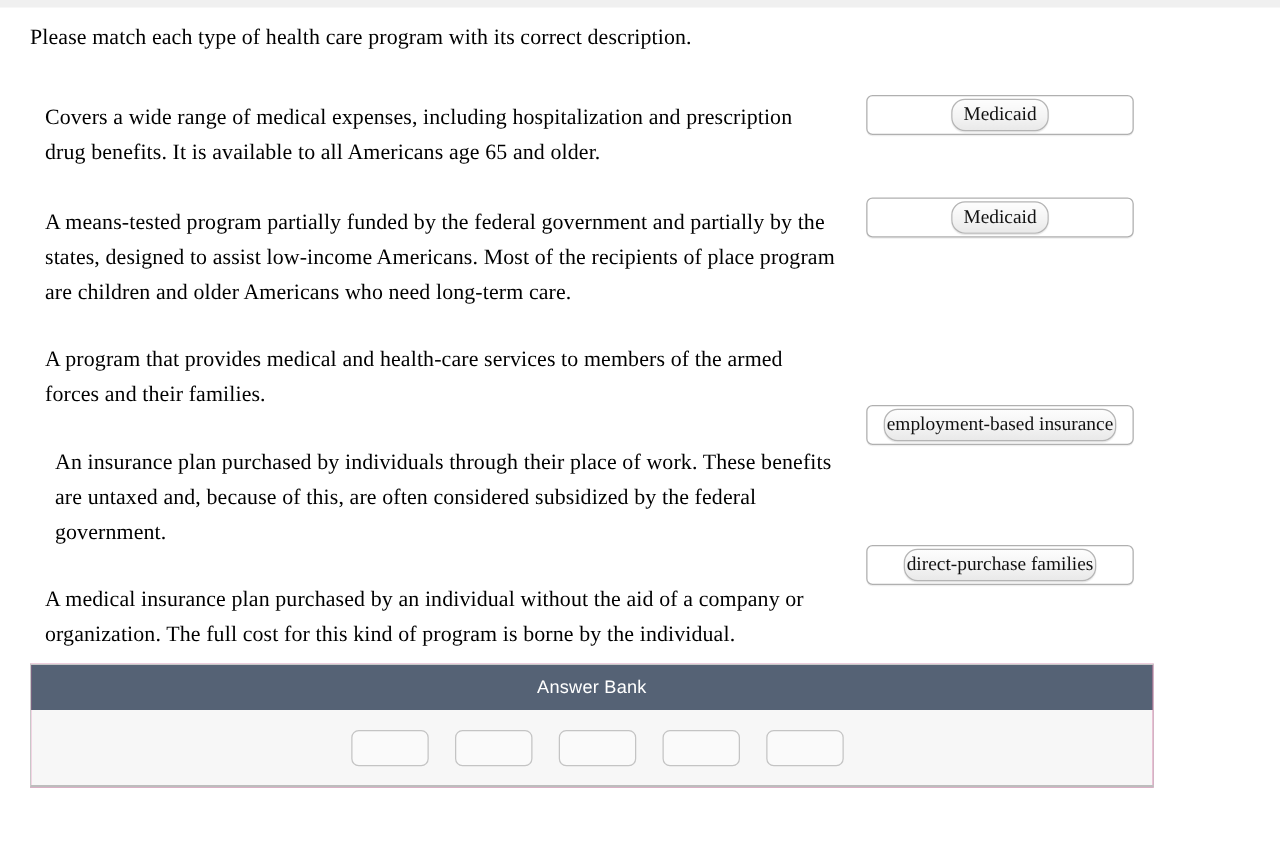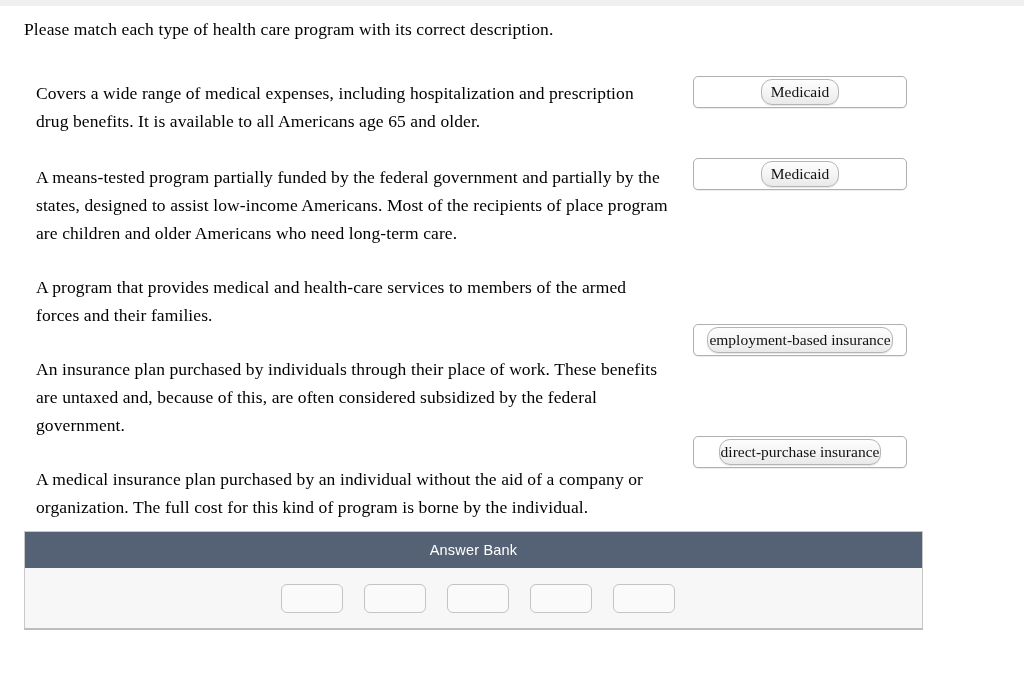--- a/index.html
+++ b/index.html
@@ -55,21 +55,21 @@
     font-size: 17.5px;
     line-height: 28px;
     margin: 12px;
     letter-spacing: 0.1px;
   }
 
   
   .desc-1 { position: absolute; left: 0;  top: 61px;  width: 600px; }
   .desc-2 { position: absolute; left: 0;  top: 145px; width: 645px; }
   .desc-3 { position: absolute; left: 0;  top: 255px; width: 630px; }
-  .desc-4 { position: absolute; left: 0;  top: 337px; width: 645px; }
+  .desc-4 { position: absolute; left: 8px;  top: 337px; width: 645px; }
   .desc-5 { position: absolute; left: 0;  top: 447px; width: 655px; }
 
   
   .drop-zone {
     position: absolute;
     left: 693px;
     width: 214px;
     height: 32px;
     box-sizing: border-box;
     border: 1px solid #b0b0b0;
@@ -184,21 +184,21 @@
   <div class="drop-zone dz-2">
     <span class="token">Medicaid</span>
   </div>
 
 
   <div class="drop-zone dz-4">
     <span class="token wide">employment-based insurance</span>
   </div>
 
   <div class="drop-zone dz-5">
-    <span class="token wide">direct-purchase insurance</span>
+    <span class="token wide">direct-purchase families</span>
   </div>
 
   <div class="answer-bank">
     <div class="answer-bank-header">Answer Bank</div>
     <div class="answer-bank-body">
       <div class="bank-slots" id="bank-slots">
           <div class="bank-slot"></div>
           <div class="bank-slot"></div>
           <div class="bank-slot"></div>
           <div class="bank-slot"></div>

